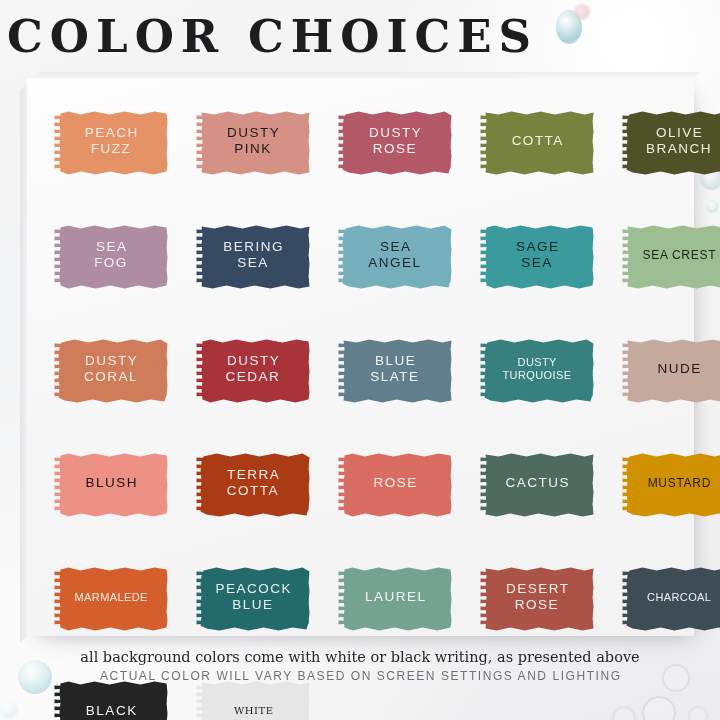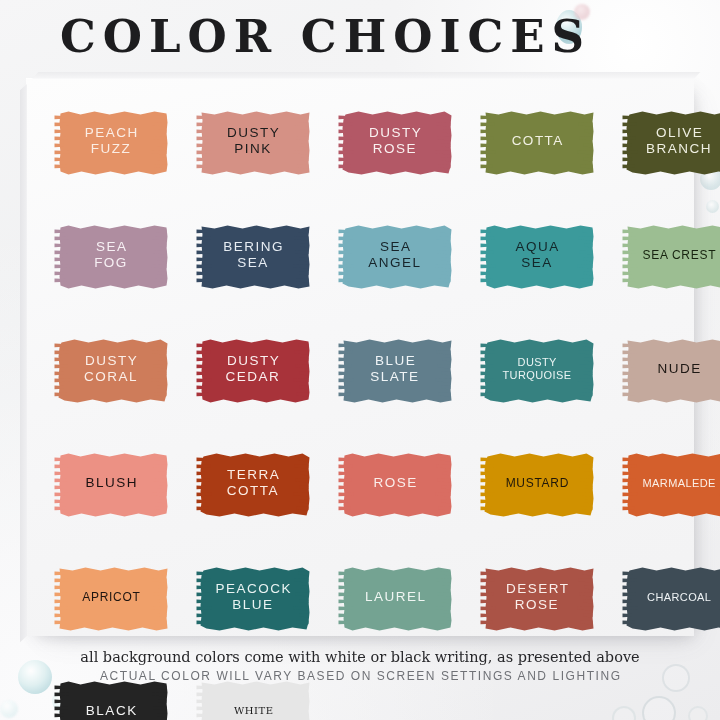--- a/index.html
+++ b/index.html
@@ -63,21 +63,20 @@
     transform: skewX(-42deg);
     transform-origin: bottom left;
     opacity: .8;
   }
 
   #title {
     position: absolute;
     left: 0;
     top: 14px;
     width: 644px;
-    text-align: center;
     font-family: "DejaVu Serif", "Liberation Serif", serif;
     font-size: 45px;
     font-weight: 700;
     letter-spacing: 7px;
     color: #1d1d1f;
     text-indent: 7px;
     line-height: 1;
     white-space: nowrap;
   }
 
@@ -278,21 +277,21 @@
 ANGEL</div>
       </div>
       <div class="swatch">
         <svg viewBox="0 0 118 72" preserveAspectRatio="none">
           <g transform="translate(2.5,1.5)">
             <path d="M6,7 L14,5 L26,8 L40,5 L55,8 L70,5 L86,8 L100,5 L112,7 L113,16 L112,26 L113,37 L112,48 L113,58 L112,65 L99,68 L84,65 L70,68 L56,65 L41,68 L27,65 L14,68 L6,65 L5,56 L6,46 L5,36 L6,26 L5,16 Z" fill="#3B9A9B"></path>
             <path d="M0,9 L10,9.6 L10,12.2 L0,12.8 Z M0,16 L14,16.6 L14,19.2 L0,19.8 Z M0,23 L8,23.6 L8,26.2 L0,26.8 Z M0,30 L13,30.6 L13,33.2 L0,33.8 Z M0,37 L9,37.6 L9,40.2 L0,40.8 Z M0,44 L15,44.6 L15,47.2 L0,47.8 Z M0,51 L9,51.6 L9,54.2 L0,54.8 Z M0,58 L12,58.6 L12,61.2 L0,61.8 Z " fill="#3B9A9B"></path>
             <path d="M112,9 L102,9.6 L102,12.2 L112,12.8 Z M112,16 L98,16.6 L98,19.2 L112,19.8 Z M112,23 L104,23.6 L104,26.2 L112,26.8 Z M112,30 L99,30.6 L99,33.2 L112,33.8 Z M112,37 L103,37.6 L103,40.2 L112,40.8 Z M112,44 L97,44.6 L97,47.2 L112,47.8 Z M112,51 L103,51.6 L103,54.2 L112,54.8 Z M112,58 L100,58.6 L100,61.2 L112,61.8 Z " fill="#3B9A9B"></path>
           </g>
         </svg>
-        <div class="label" style="color: rgb(19, 39, 42);">AQUA
+        <div class="label" style="color: rgb(19, 39, 42);">SAGE
 SEA</div>
       </div>
       <div class="swatch">
         <svg viewBox="0 0 118 72" preserveAspectRatio="none">
           <g transform="translate(2.5,1.5)">
             <path d="M5,6 L18,8 L31,5 L46,8 L60,5 L74,8 L90,5 L104,8 L113,6 L112,15 L113,25 L112,34 L113,44 L112,55 L113,66 L102,68 L88,65 L74,68 L58,65 L44,68 L30,65 L16,68 L5,66 L6,56 L5,45 L6,35 L5,24 L6,14 Z" fill="#9CBE92"></path>
             <path d="M0,9 L10,9.6 L10,12.2 L0,12.8 Z M0,16 L14,16.6 L14,19.2 L0,19.8 Z M0,23 L8,23.6 L8,26.2 L0,26.8 Z M0,30 L13,30.6 L13,33.2 L0,33.8 Z M0,37 L9,37.6 L9,40.2 L0,40.8 Z M0,44 L15,44.6 L15,47.2 L0,47.8 Z M0,51 L9,51.6 L9,54.2 L0,54.8 Z M0,58 L12,58.6 L12,61.2 L0,61.8 Z " fill="#9CBE92"></path>
             <path d="M112,9 L102,9.6 L102,12.2 L112,12.8 Z M112,16 L98,16.6 L98,19.2 L112,19.8 Z M112,23 L104,23.6 L104,26.2 L112,26.8 Z M112,30 L99,30.6 L99,33.2 L112,33.8 Z M112,37 L103,37.6 L103,40.2 L112,40.8 Z M112,44 L97,44.6 L97,47.2 L112,47.8 Z M112,51 L103,51.6 L103,54.2 L112,54.8 Z M112,58 L100,58.6 L100,61.2 L112,61.8 Z " fill="#9CBE92"></path>
           </g>
         </svg>
@@ -379,46 +378,46 @@
             <path d="M6,7 L14,5 L26,8 L40,5 L55,8 L70,5 L86,8 L100,5 L112,7 L113,16 L112,26 L113,37 L112,48 L113,58 L112,65 L99,68 L84,65 L70,68 L56,65 L41,68 L27,65 L14,68 L6,65 L5,56 L6,46 L5,36 L6,26 L5,16 Z" fill="#D96D62"></path>
             <path d="M0,9 L10,9.6 L10,12.2 L0,12.8 Z M0,16 L14,16.6 L14,19.2 L0,19.8 Z M0,23 L8,23.6 L8,26.2 L0,26.8 Z M0,30 L13,30.6 L13,33.2 L0,33.8 Z M0,37 L9,37.6 L9,40.2 L0,40.8 Z M0,44 L15,44.6 L15,47.2 L0,47.8 Z M0,51 L9,51.6 L9,54.2 L0,54.8 Z M0,58 L12,58.6 L12,61.2 L0,61.8 Z " fill="#D96D62"></path>
             <path d="M112,9 L102,9.6 L102,12.2 L112,12.8 Z M112,16 L98,16.6 L98,19.2 L112,19.8 Z M112,23 L104,23.6 L104,26.2 L112,26.8 Z M112,30 L99,30.6 L99,33.2 L112,33.8 Z M112,37 L103,37.6 L103,40.2 L112,40.8 Z M112,44 L97,44.6 L97,47.2 L112,47.8 Z M112,51 L103,51.6 L103,54.2 L112,54.8 Z M112,58 L100,58.6 L100,61.2 L112,61.8 Z " fill="#D96D62"></path>
           </g>
         </svg>
         <div class="label" style="color: rgb(251, 238, 235);">ROSE</div>
       </div>
       <div class="swatch">
         <svg viewBox="0 0 118 72" preserveAspectRatio="none">
           <g transform="translate(2.5,1.5)">
+            <path d="M5,6 L18,8 L31,5 L46,8 L60,5 L74,8 L90,5 L104,8 L113,6 L112,15 L113,25 L112,34 L113,44 L112,55 L113,66 L102,68 L88,65 L74,68 L58,65 L44,68 L30,65 L16,68 L5,66 L6,56 L5,45 L6,35 L5,24 L6,14 Z" fill="#4F6B60"></path>
+            <path d="M0,9 L10,9.6 L10,12.2 L0,12.8 Z M0,16 L14,16.6 L14,19.2 L0,19.8 Z M0,23 L8,23.6 L8,26.2 L0,26.8 Z M0,30 L13,30.6 L13,33.2 L0,33.8 Z M0,37 L9,37.6 L9,40.2 L0,40.8 Z M0,44 L15,44.6 L15,47.2 L0,47.8 Z M0,51 L9,51.6 L9,54.2 L0,54.8 Z M0,58 L12,58.6 L12,61.2 L0,61.8 Z " fill="#4F6B60"></path>
+            <path d="M112,9 L102,9.6 L102,12.2 L112,12.8 Z M112,16 L98,16.6 L98,19.2 L112,19.8 Z M112,23 L104,23.6 L104,26.2 L112,26.8 Z M112,30 L99,30.6 L99,33.2 L112,33.8 Z M112,37 L103,37.6 L103,40.2 L112,40.8 Z M112,44 L97,44.6 L97,47.2 L112,47.8 Z M112,51 L103,51.6 L103,54.2 L112,54.8 Z M112,58 L100,58.6 L100,61.2 L112,61.8 Z " fill="#4F6B60"></path>
+          </g>
+        </svg>
+        <div class="label" style="color: rgb(237, 243, 239);">CACTUS</div>
+      </div>
+      <div class="swatch">
+        <svg viewBox="0 0 118 72" preserveAspectRatio="none">
+          <g transform="translate(2.5,1.5)">
             <path d="M7,8 L20,5 L34,8 L49,5 L63,8 L78,5 L92,8 L106,5 L113,9 L112,19 L113,29 L112,39 L113,50 L112,60 L110,67 L96,65 L82,68 L67,65 L52,68 L38,65 L23,68 L10,66 L4,63 L5,53 L4,43 L5,32 L4,22 L5,13 Z" fill="#D09100"></path>
             <path d="M0,9 L10,9.6 L10,12.2 L0,12.8 Z M0,16 L14,16.6 L14,19.2 L0,19.8 Z M0,23 L8,23.6 L8,26.2 L0,26.8 Z M0,30 L13,30.6 L13,33.2 L0,33.8 Z M0,37 L9,37.6 L9,40.2 L0,40.8 Z M0,44 L15,44.6 L15,47.2 L0,47.8 Z M0,51 L9,51.6 L9,54.2 L0,54.8 Z M0,58 L12,58.6 L12,61.2 L0,61.8 Z " fill="#D09100"></path>
             <path d="M112,9 L102,9.6 L102,12.2 L112,12.8 Z M112,16 L98,16.6 L98,19.2 L112,19.8 Z M112,23 L104,23.6 L104,26.2 L112,26.8 Z M112,30 L99,30.6 L99,33.2 L112,33.8 Z M112,37 L103,37.6 L103,40.2 L112,40.8 Z M112,44 L97,44.6 L97,47.2 L112,47.8 Z M112,51 L103,51.6 L103,54.2 L112,54.8 Z M112,58 L100,58.6 L100,61.2 L112,61.8 Z " fill="#D09100"></path>
           </g>
         </svg>
         <div class="label small" style="color: rgb(32, 23, 10);">MUSTARD</div>
       </div>
       <div class="swatch">
         <svg viewBox="0 0 118 72" preserveAspectRatio="none">
           <g transform="translate(2.5,1.5)">
             <path d="M6,7 L14,5 L26,8 L40,5 L55,8 L70,5 L86,8 L100,5 L112,7 L113,16 L112,26 L113,37 L112,48 L113,58 L112,65 L99,68 L84,65 L70,68 L56,65 L41,68 L27,65 L14,68 L6,65 L5,56 L6,46 L5,36 L6,26 L5,16 Z" fill="#D45F2C"></path>
             <path d="M0,9 L10,9.6 L10,12.2 L0,12.8 Z M0,16 L14,16.6 L14,19.2 L0,19.8 Z M0,23 L8,23.6 L8,26.2 L0,26.8 Z M0,30 L13,30.6 L13,33.2 L0,33.8 Z M0,37 L9,37.6 L9,40.2 L0,40.8 Z M0,44 L15,44.6 L15,47.2 L0,47.8 Z M0,51 L9,51.6 L9,54.2 L0,54.8 Z M0,58 L12,58.6 L12,61.2 L0,61.8 Z " fill="#D45F2C"></path>
             <path d="M112,9 L102,9.6 L102,12.2 L112,12.8 Z M112,16 L98,16.6 L98,19.2 L112,19.8 Z M112,23 L104,23.6 L104,26.2 L112,26.8 Z M112,30 L99,30.6 L99,33.2 L112,33.8 Z M112,37 L103,37.6 L103,40.2 L112,40.8 Z M112,44 L97,44.6 L97,47.2 L112,47.8 Z M112,51 L103,51.6 L103,54.2 L112,54.8 Z M112,58 L100,58.6 L100,61.2 L112,61.8 Z " fill="#D45F2C"></path>
           </g>
         </svg>
         <div class="label tiny" style="color: rgb(251, 239, 231);">MARMALEDE</div>
-      </div>
-      <div class="swatch">
-        <svg viewBox="0 0 118 72" preserveAspectRatio="none">
-          <g transform="translate(2.5,1.5)">
-            <path d="M5,6 L18,8 L31,5 L46,8 L60,5 L74,8 L90,5 L104,8 L113,6 L112,15 L113,25 L112,34 L113,44 L112,55 L113,66 L102,68 L88,65 L74,68 L58,65 L44,68 L30,65 L16,68 L5,66 L6,56 L5,45 L6,35 L5,24 L6,14 Z" fill="#F0A06A"></path>
-            <path d="M0,9 L10,9.6 L10,12.2 L0,12.8 Z M0,16 L14,16.6 L14,19.2 L0,19.8 Z M0,23 L8,23.6 L8,26.2 L0,26.8 Z M0,30 L13,30.6 L13,33.2 L0,33.8 Z M0,37 L9,37.6 L9,40.2 L0,40.8 Z M0,44 L15,44.6 L15,47.2 L0,47.8 Z M0,51 L9,51.6 L9,54.2 L0,54.8 Z M0,58 L12,58.6 L12,61.2 L0,61.8 Z " fill="#F0A06A"></path>
-            <path d="M112,9 L102,9.6 L102,12.2 L112,12.8 Z M112,16 L98,16.6 L98,19.2 L112,19.8 Z M112,23 L104,23.6 L104,26.2 L112,26.8 Z M112,30 L99,30.6 L99,33.2 L112,33.8 Z M112,37 L103,37.6 L103,40.2 L112,40.8 Z M112,44 L97,44.6 L97,47.2 L112,47.8 Z M112,51 L103,51.6 L103,54.2 L112,54.8 Z M112,58 L100,58.6 L100,61.2 L112,61.8 Z " fill="#F0A06A"></path>
-          </g>
-        </svg>
-        <div class="label small" style="color: rgb(31, 21, 16);">APRICOT</div>
       </div>
       <div class="swatch">
         <svg viewBox="0 0 118 72" preserveAspectRatio="none">
           <g transform="translate(2.5,1.5)">
             <path d="M7,8 L20,5 L34,8 L49,5 L63,8 L78,5 L92,8 L106,5 L113,9 L112,19 L113,29 L112,39 L113,50 L112,60 L110,67 L96,65 L82,68 L67,65 L52,68 L38,65 L23,68 L10,66 L4,63 L5,53 L4,43 L5,32 L4,22 L5,13 Z" fill="#226A6B"></path>
             <path d="M0,9 L10,9.6 L10,12.2 L0,12.8 Z M0,16 L14,16.6 L14,19.2 L0,19.8 Z M0,23 L8,23.6 L8,26.2 L0,26.8 Z M0,30 L13,30.6 L13,33.2 L0,33.8 Z M0,37 L9,37.6 L9,40.2 L0,40.8 Z M0,44 L15,44.6 L15,47.2 L0,47.8 Z M0,51 L9,51.6 L9,54.2 L0,54.8 Z M0,58 L12,58.6 L12,61.2 L0,61.8 Z " fill="#226A6B"></path>
             <path d="M112,9 L102,9.6 L102,12.2 L112,12.8 Z M112,16 L98,16.6 L98,19.2 L112,19.8 Z M112,23 L104,23.6 L104,26.2 L112,26.8 Z M112,30 L99,30.6 L99,33.2 L112,33.8 Z M112,37 L103,37.6 L103,40.2 L112,40.8 Z M112,44 L97,44.6 L97,47.2 L112,47.8 Z M112,51 L103,51.6 L103,54.2 L112,54.8 Z M112,58 L100,58.6 L100,61.2 L112,61.8 Z " fill="#226A6B"></path>
           </g>
         </svg>
         <div class="label" style="color: rgb(233, 243, 242);">PEACOCK

